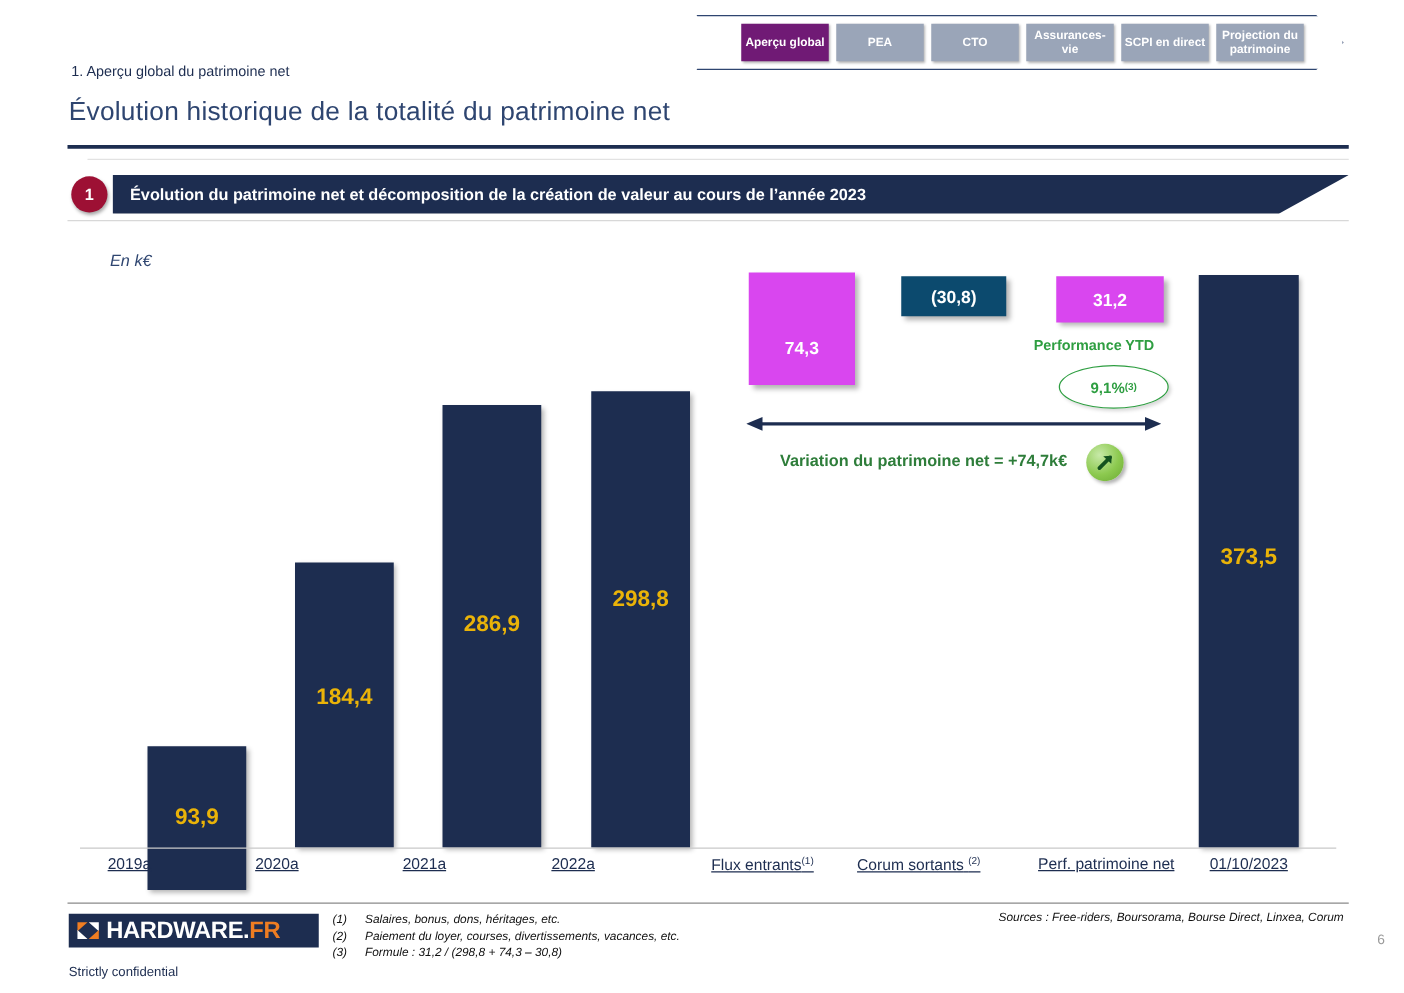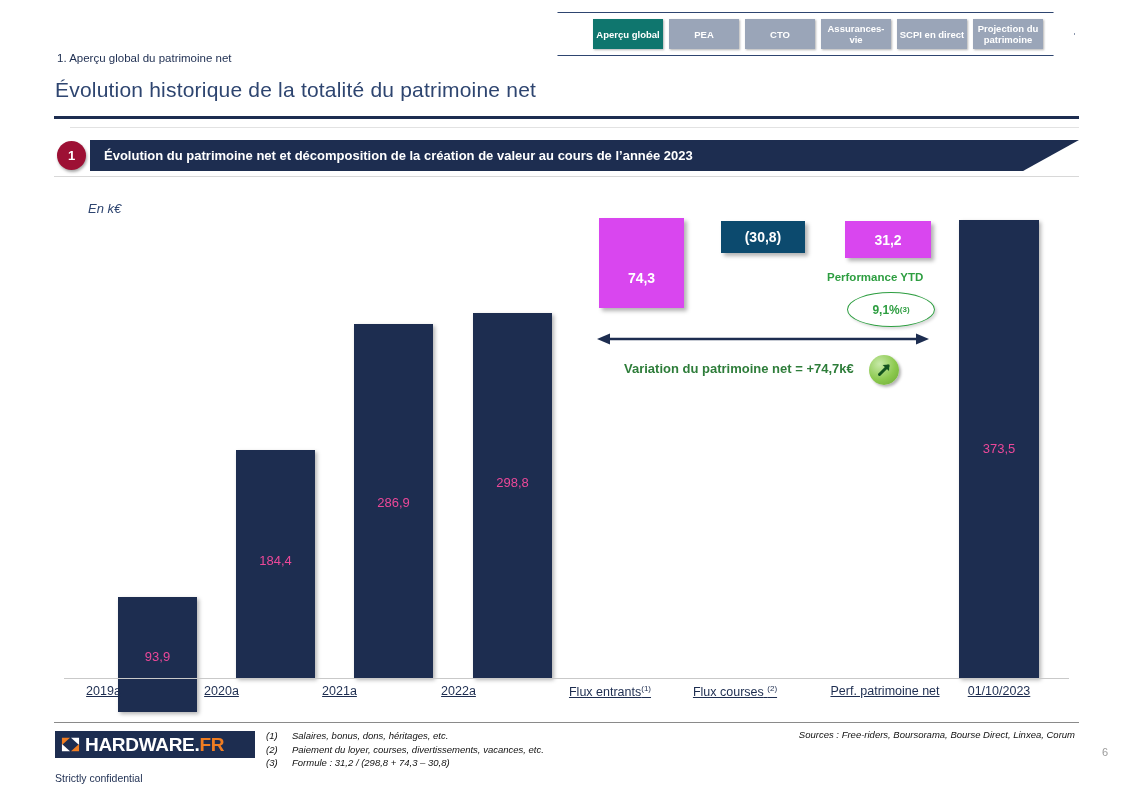--- a/index.html
+++ b/index.html
@@ -35,21 +35,21 @@
     background:#9aa5b8;
     color:#ffffff;
     font-size:9.5px;
     font-weight:bold;
     line-height:11px;
     display:flex; align-items:center; justify-content:center; text-align:center;
     box-shadow:1px 1px 2px rgba(0,0,0,.3);
     padding:0 2px;
     box-sizing:border-box;
   }
-  .nav-tab.active{ background:#0f766e; }
+  .nav-tab.active{ background:#701a75; }
 
   
   #kicker{
     position:absolute; left:57px; top:52px;
     font-size:11.5px; color:#1d2d50;
   }
   #page-title{
     position:absolute; left:55px; top:78px;
     font-size:21px; color:#2e4570; letter-spacing:.2px;
   }
@@ -97,22 +97,22 @@
     position:absolute; left:54px; top:190px; width:1025px; height:500px;
   }
   #axis-line{
     position:absolute; left:64px; top:678px; width:1005px; height:1px;
     background:#c9c9c9;
   }
   .bar{
     position:absolute;
     background:#1d2d50;
     box-shadow:2px 2px 4px rgba(0,0,0,.30);
-    color:#ec4899;
-    font-size:13px; font-weight:normal;
+    color:#eab308;
+    font-size:18px; font-weight:bold;
     display:flex; justify-content:center;
   }
   .bar .bar-value{ position:absolute; }
   .wbox{
     position:absolute;
     box-shadow:3px 3px 4px rgba(0,0,0,.30);
     color:#ffffff;
     font-size:14px; font-weight:bold;
     display:flex; align-items:center; justify-content:center;
   }
@@ -279,21 +279,21 @@
     <path d="M4.5 13.5 L13 5" stroke="#14531f" stroke-width="3" stroke-linecap="round"></path>
     <polygon points="14.4,3.6 14,10 7.6,4.0" fill="#14531f"></polygon>
   </svg>
 </div>
 
 <div class="axis-label" style="left:64px; width:79px;"><span>2019a</span></div>
 <div class="axis-label" style="left:182px; width:79px;"><span>2020a</span></div>
 <div class="axis-label" style="left:300px; width:79px;"><span>2021a</span></div>
 <div class="axis-label" style="left:419px; width:79px;"><span>2022a</span></div>
 <div class="axis-label" style="left:535px; width:150px;"><span>Flux entrants</span><sup>(1)</sup></div>
-<div class="axis-label" style="left:660px; width:150px;"><span>Flux courses</span> <sup>(2)</sup></div>
+<div class="axis-label" style="left:660px; width:150px;"><span>Corum sortants</span> <sup>(2)</sup></div>
 <div class="axis-label" style="left:805px; width:160px;"><span>Perf. patrimoine net</span></div>
 <div class="axis-label" style="left:959px; width:80px;"><span>01/10/2023</span></div>
 
 <div id="footer-rule"></div>
 
 <div id="logo">
   <svg id="logo-mark" viewBox="0 0 20 20">
     <polygon points="1,3 9.5,3 1,10.5" fill="#ef7d22"></polygon>
     <polygon points="10.5,3 19,3 19,10.5" fill="#ffffff"></polygon>
     <polygon points="1,17 1,9.5 9.5,17" fill="#ffffff"></polygon>

